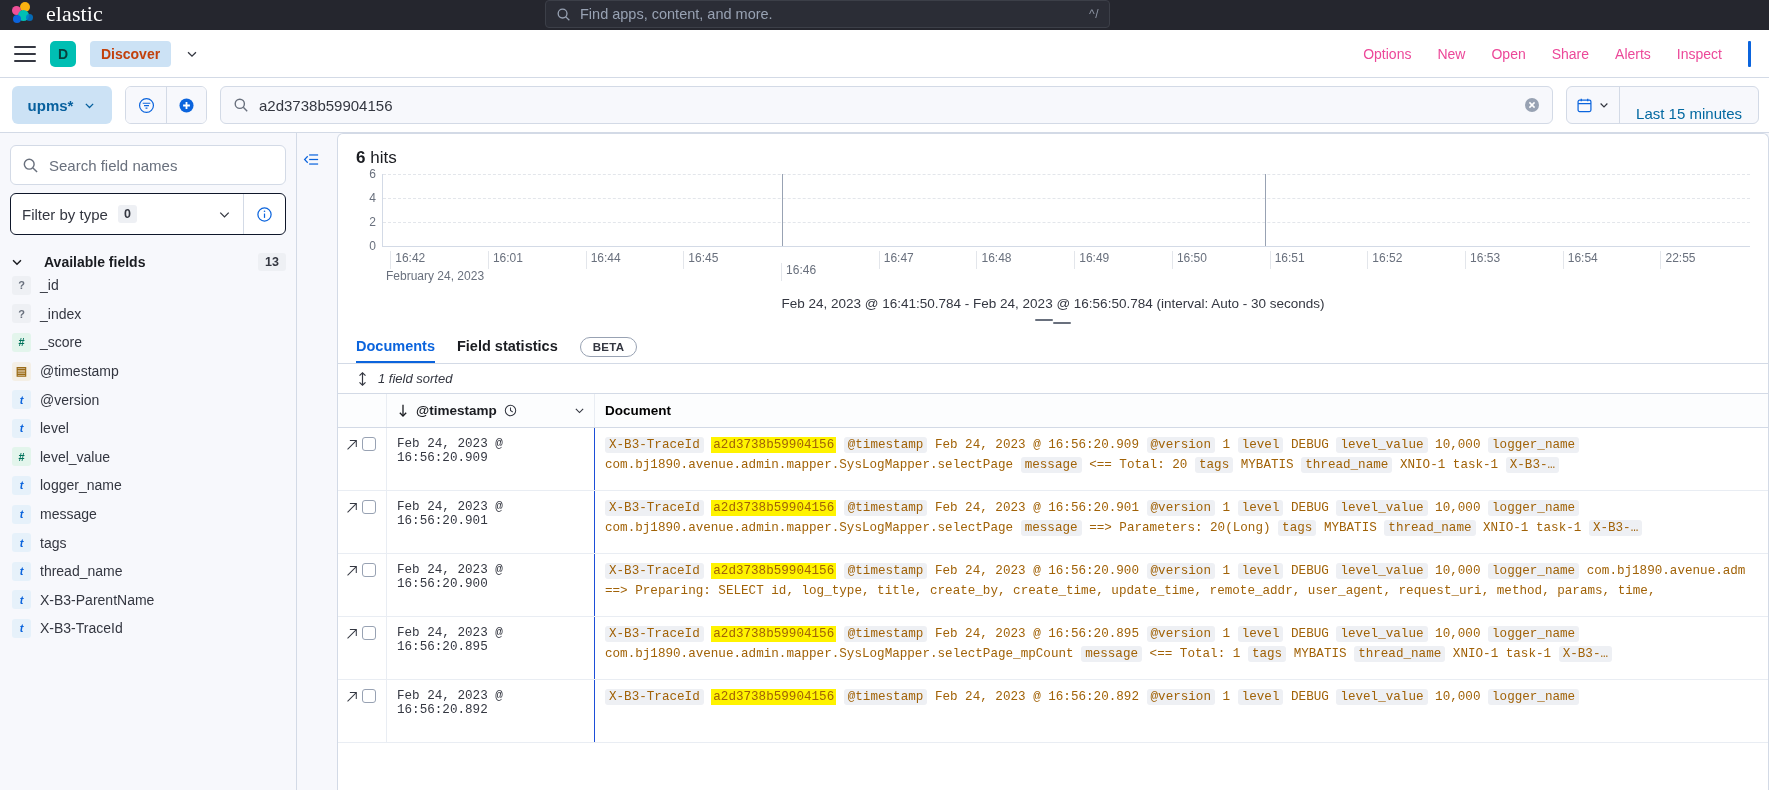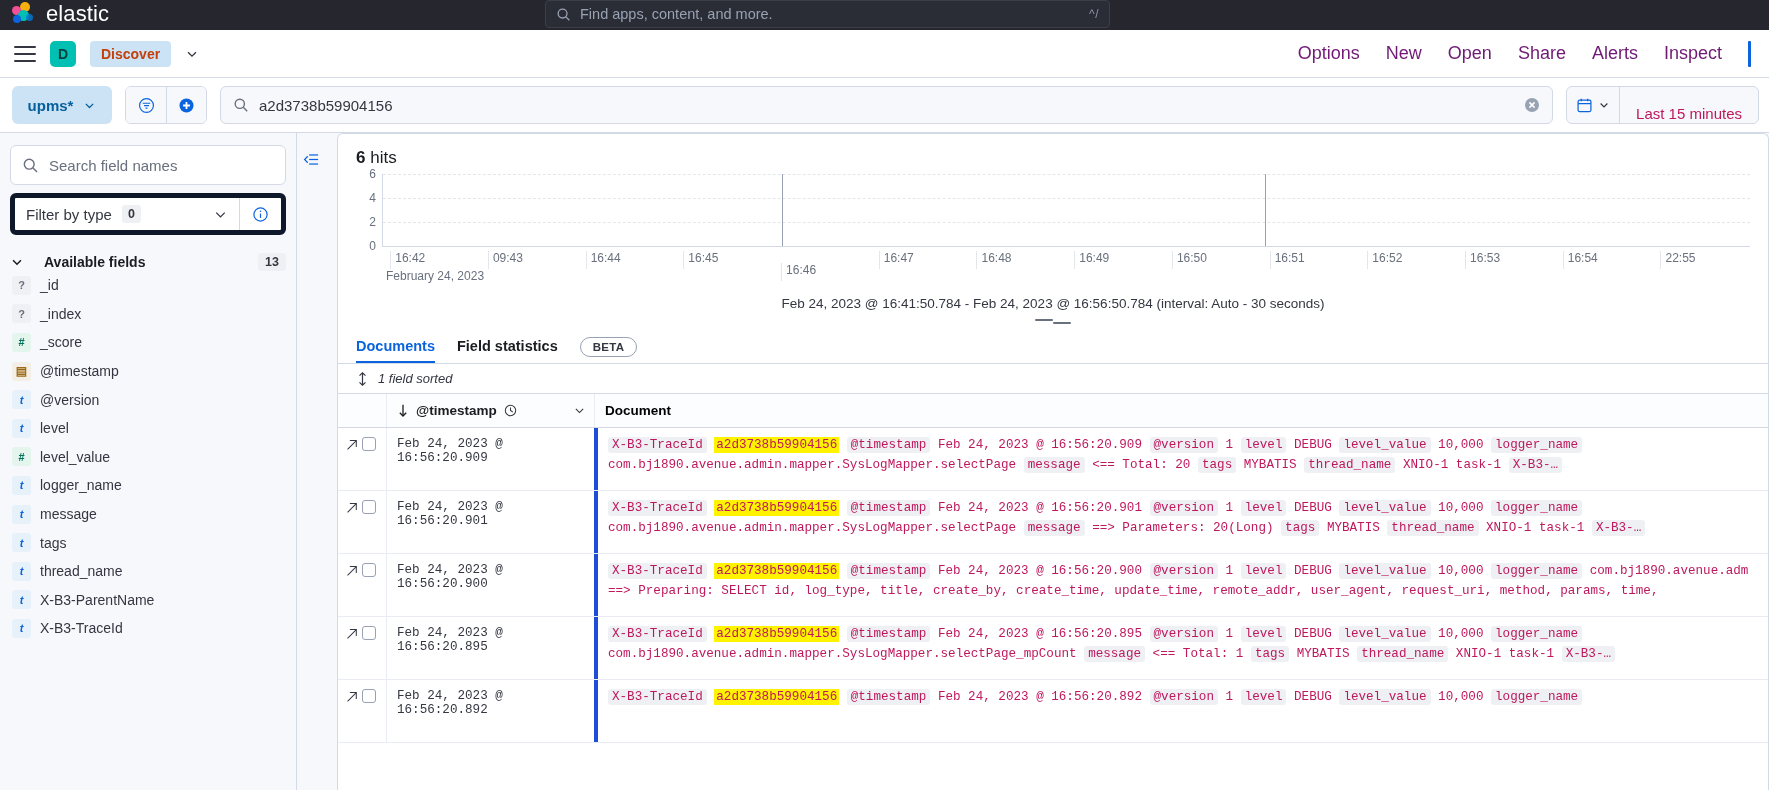--- a/index.html
+++ b/index.html
@@ -10,21 +10,21 @@
     overflow: hidden;
     color: #343741;
   }
   .mono { font-family: "Liberation Mono", monospace; }
 
   
   #topbar {
     height: 30px; background: #25262E;
     display: flex; align-items: center; position: relative;
   }
-  #brand { display: flex; align-items: flex-end; gap: 8px; padding-left: 12px; }
+  #brand { display: flex; align-items: flex-end; gap: 8px; padding-left: 12px; font-family: Liberation Serif, serif; }
   #brand-text { color: #fff; font-size: 22px; letter-spacing: .1px; position: relative; top: -1px;}
   .elastic-logo { width: 26px; height: 26px; position: relative; }
   .elastic-logo i { position:absolute; border-radius:50%; display:block; }
   .d1 { width:10px; height:10px; background:#F9B110; left:8px;  top:0px; }
   .d2 { width:9px;  height:9px;  background:#EF5098; left:0px;  top:4px; }
   .d3 { width:11px; height:11px; background:#00BFB3; left:6px;  top:8px; }
   .d4 { width:8px;  height:8px;  background:#0B64DD; left:1px;  top:13px; }
   .d5 { width:7px;  height:7px;  background:#07C; left:14px; top:12px; opacity:.85;}
 
   #globalsearch {
@@ -50,21 +50,21 @@
     width: 26px; height: 26px; border-radius: 5px; background: #00BFB3;
     color: #07403D; font-size: 14px; font-weight: 700;
     display: flex; align-items: center; justify-content: center;
   }
   #app-chip {
     background: #CCE2F5; color: #c2410c; font-size: 14px; font-weight: 600;
     padding: 5px 11px; border-radius: 4px;
   }
   #chev-down-nav { color:#343741; }
   #nav-right { margin-left: auto; display: flex; align-items: center; gap: 26px; padding-right: 4px;}
-  .nav-link { color: #701a75; font-size: 18px; cursor: pointer; white-space: nowrap; }
+  .nav-link { color: #ec4899; font-size: 14px; cursor: pointer; white-space: nowrap; }
   #nav-edge { width: 3px; height: 26px; background: #0B64DD; border-radius:1px; }
 
   
   #querybar {
     height: 55px; background: #fff; display: flex; align-items: center;
     padding: 0 10px 0 12px; gap: 13px; border-bottom: 1px solid #D3DAE6;
   }
   #dataview-btn {
     background: #CCE2F5; color: #07609E; font-size: 15px; font-weight: 600;
     height: 38px; min-width: 100px; border-radius: 6px;
@@ -79,38 +79,38 @@
   .icon-btn + .icon-btn { border-left: 1px solid #D3DAE6; }
   #searchfield {
     flex: 1; height: 38px; background: #F7F8FC; border: 1px solid #D3DAE6;
     border-radius: 6px; display: flex; align-items: center; gap: 10px;
     padding: 0 12px; min-width: 0;
   }
   #query-text { font-size: 15px; color: #343741; flex: 1; }
   #clear-query { cursor: pointer; }
   #date-picker-group { display:flex; align-items:center; height:38px; border:1px solid #D3DAE6; border-radius:6px; background:#F7F8FC; overflow:hidden;}
   #cal-btn { display:flex; align-items:center; gap:5px; padding: 0 9px; height:100%; border-right:1px solid #D3DAE6; cursor:pointer;}
-  #date-range { padding: 0 16px; font-size: 15px; color: #be185d; white-space: nowrap; cursor:pointer;margin-top:16px;}
+  #date-range { padding: 0 16px; font-size: 15px; color: #0369a1; white-space: nowrap; cursor:pointer;margin-top:16px;}
 
   
   #body { display: flex; height: calc(790px - 30px - 48px - 55px); }
 
   
   #sidebar {
     width: 297px; background: #F7F8FC; border-right: 1px solid #D3DAE6;
     padding: 12px 10px 0 10px; overflow: hidden; flex: none;
   }
   #field-search {
     height: 40px; background: #fff; border: 1px solid #D3DAE6; border-radius: 6px;
     display: flex; align-items: center; gap: 10px; padding: 0 11px;
   }
   #field-search .ph { color: #69707D; font-size: 15px; }
   #filter-type-row {
     margin-top: 8px; height: 42px; display: flex; align-items: stretch;
-    border: 5px solid #0f172a; border-radius: 6px; background: #fff;
+    border: 1px solid #0f172a; border-radius: 6px; background: #fff;
   }
   #filter-type {
     flex: 1; display: flex; align-items: center; gap: 10px; padding: 0 11px; cursor: pointer;
   }
   #filter-type-label { font-size: 15px; color: #343741; }
   #filter-count {
     background: #EEF0F4; border-radius: 3px; font-size: 12.5px; color: #343741;
     padding: 2px 6px; font-weight: 600;
   }
   #filter-chev { margin-left: auto; }
@@ -178,21 +178,21 @@
   .th-ts { width: 208px; flex: none; display: flex; align-items: center; gap: 7px; font-size: 13.5px; font-weight: 700; color: #1A1C21; border-left:1px solid #E9EDF3; height:100%; padding-left:10px;}
   .th-ts .chev { margin-left: auto; padding-right: 8px;}
   .th-doc { flex: 1; font-size: 13.5px; font-weight: 700; color: #000000; border-left:1px solid #E9EDF3; height:100%; display:flex; align-items:center; padding-left: 10px;}
   .row { display: flex; border-bottom: 1px solid #E9EDF3; min-height: 63px; }
   .row .ctl { width: 48px; flex: none; display: flex; align-items: flex-start; gap: 4px; padding: 9px 0 0 8px; }
   .expand-btn { cursor: pointer; }
   .chk { width: 14px; height: 14px; border: 1px solid #98A2B3; border-radius: 3px; background: #fff; cursor: pointer; flex:none;}
   .row .ts { width: 208px; flex: none; padding: 9px 10px 0 10px; font-size: 12.6px; color: #343741; border-left:1px solid #E9EDF3;}
   .row .doc {
     flex: 1; padding: 8px 12px 8px 10px; font-size: 12.6px; line-height: 19.5px;
-    color: #be185d; border-left:4px solid #1d4ed8;
+    color: #a16207; border-left:1px solid #1d4ed8;
     overflow: hidden; white-space: normal; word-break: break-word;
   }
   .key { background: #EEF0F4; border-radius: 3px; padding: 1px 4px; }
   .hl { background: #FFF300; padding: 1px 2px; }
 </style>
 </head>
 <body>
 
 <div id="topbar">
   <div id="brand">
@@ -425,21 +425,21 @@
             <div class="gridline" style="top: 66.6667%;"></div>
             <div class="ytick" style="top: 66.6667%;">2</div>
             <div class="gridline" style="top: 100%;"></div>
             <div class="ytick" style="top: 100%;">0</div>
             <div class="vmark" style="left: 29.2%;"></div>
             <div class="vmark" style="left: 64.5%;"></div>
           </div>
         <div id="xaxis">
           <span id="xaxis-date">February 24, 2023</span>
         <span class="xtick" style="left: 0.6%;">16:42</span>
-            <span class="xtick" style="left: 7.74286%;">09:43</span>
+            <span class="xtick" style="left: 7.74286%;">16:01</span>
             <span class="xtick" style="left: 14.8857%;">16:44</span>
             <span class="xtick" style="left: 22.0286%;">16:45</span>
             <span class="xtick" style="left: 29.1714%; margin-top: 12px;">16:46</span>
             <span class="xtick" style="left: 36.3143%;">16:47</span>
             <span class="xtick" style="left: 43.4571%;">16:48</span>
             <span class="xtick" style="left: 50.6%;">16:49</span>
             <span class="xtick" style="left: 57.7429%;">16:50</span>
             <span class="xtick" style="left: 64.8857%;">16:51</span>
             <span class="xtick" style="left: 72.0286%;">16:52</span>
             <span class="xtick" style="left: 79.1714%;">16:53</span>

